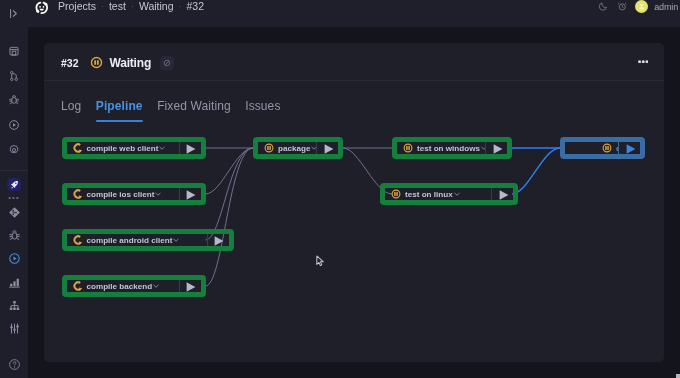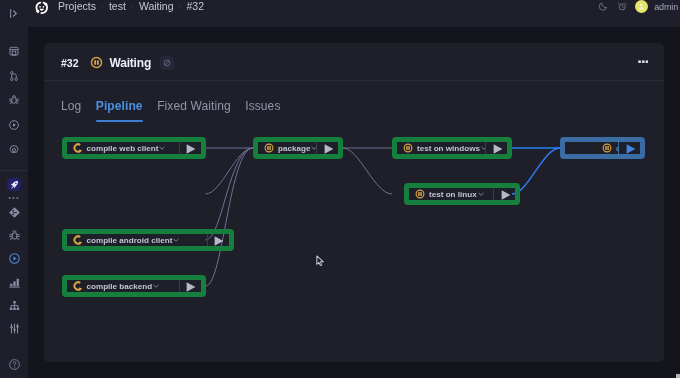--- a/index.html
+++ b/index.html
@@ -287,20 +287,39 @@
                   <path d="M1.4 3.7 5 7.1 8.6 3.7" stroke="#9d9fb3" stroke-width="1.3" stroke-linecap="round" stroke-linejoin="round"></path>
                 </svg>
               </span>
             </div>
             <div class="nrun">
               <svg width="10" height="10" viewBox="0 0 10 10">
                 <path d="M0.6 0.2 9.4 5 0.6 9.8z" fill="#b6b8ca"></path>
               </svg>
             </div>
           </div>
+          <div class="node" style="left: 17.5px; top: 61px; width: 144px;">
+            <div class="nbody">
+              <svg width="10" height="10" viewBox="0 0 16 16" fill="none">
+                <path d="M11.6 3.1A5.9 5.9 0 1 0 11.9 12.6" stroke="#d9a441" stroke-width="3.1" stroke-linecap="butt" fill="none"></path>
+                <path d="M9.4 10.2 14.8 11.6 10.9 15.2z" fill="#d9a441"></path>
+              </svg>
+              <span class="nlabel">compile ios client</span>
+              <span class="nchev">
+                <svg width="6" height="6" viewBox="0 0 10 10" fill="none">
+                  <path d="M1.4 3.7 5 7.1 8.6 3.7" stroke="#9d9fb3" stroke-width="1.3" stroke-linecap="round" stroke-linejoin="round"></path>
+                </svg>
+              </span>
+            </div>
+            <div class="nrun">
+              <svg width="10" height="10" viewBox="0 0 10 10">
+                <path d="M0.6 0.2 9.4 5 0.6 9.8z" fill="#b6b8ca"></path>
+              </svg>
+            </div>
+          </div>
           <div class="node" style="left: 17.5px; top: 107px; width: 172px;">
             <div class="nbody">
               <svg width="10" height="10" viewBox="0 0 16 16" fill="none">
                 <path d="M11.6 3.1A5.9 5.9 0 1 0 11.9 12.6" stroke="#d9a441" stroke-width="3.1" stroke-linecap="butt" fill="none"></path>
                 <path d="M9.4 10.2 14.8 11.6 10.9 15.2z" fill="#d9a441"></path>
               </svg>
               <span class="nlabel">compile android client</span>
               <span class="nchev">
                 <svg width="6" height="6" viewBox="0 0 10 10" fill="none">
                   <path d="M1.4 3.7 5 7.1 8.6 3.7" stroke="#9d9fb3" stroke-width="1.3" stroke-linecap="round" stroke-linejoin="round"></path>
@@ -365,21 +384,21 @@
                   <path d="M1.4 3.7 5 7.1 8.6 3.7" stroke="#9d9fb3" stroke-width="1.3" stroke-linecap="round" stroke-linejoin="round"></path>
                 </svg>
               </span>
             </div>
             <div class="nrun">
               <svg width="10" height="10" viewBox="0 0 10 10">
                 <path d="M0.6 0.2 9.4 5 0.6 9.8z" fill="#b6b8ca"></path>
               </svg>
             </div>
           </div>
-          <div class="node" style="left: 360px; top: 61px; width: 116px; justify-content: space-between;">
+          <div class="node" style="left: 336px; top: 61px; width: 138px; justify-content: space-between;">
             <div class="nbody">
               <svg width="10" height="10" viewBox="0 0 16 16" fill="none">
                 <circle cx="8" cy="8" r="6.2" stroke="#d9a441" stroke-width="1.8"></circle>
                 <rect x="5.1" y="4.8" width="2.4" height="6.4" rx=".5" fill="#d9a441"></rect>
                 <rect x="8.5" y="4.8" width="2.4" height="6.4" rx=".5" fill="#d9a441"></rect>
               </svg>
               <span class="nlabel">test on linux</span>
               <span class="nchev">
                 <svg width="6" height="6" viewBox="0 0 10 10" fill="none">
                   <path d="M1.4 3.7 5 7.1 8.6 3.7" stroke="#9d9fb3" stroke-width="1.3" stroke-linecap="round" stroke-linejoin="round"></path>

